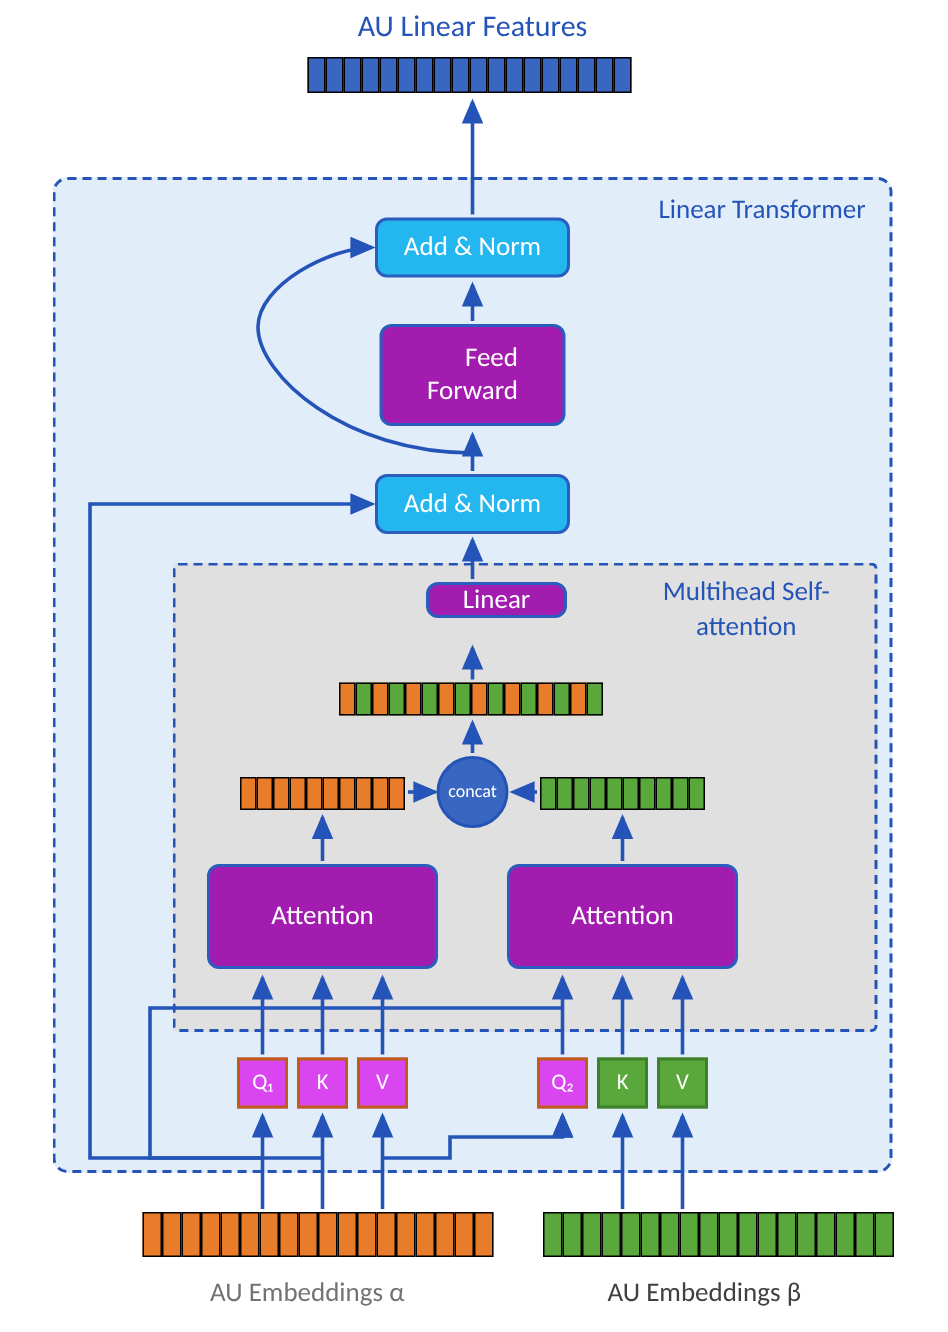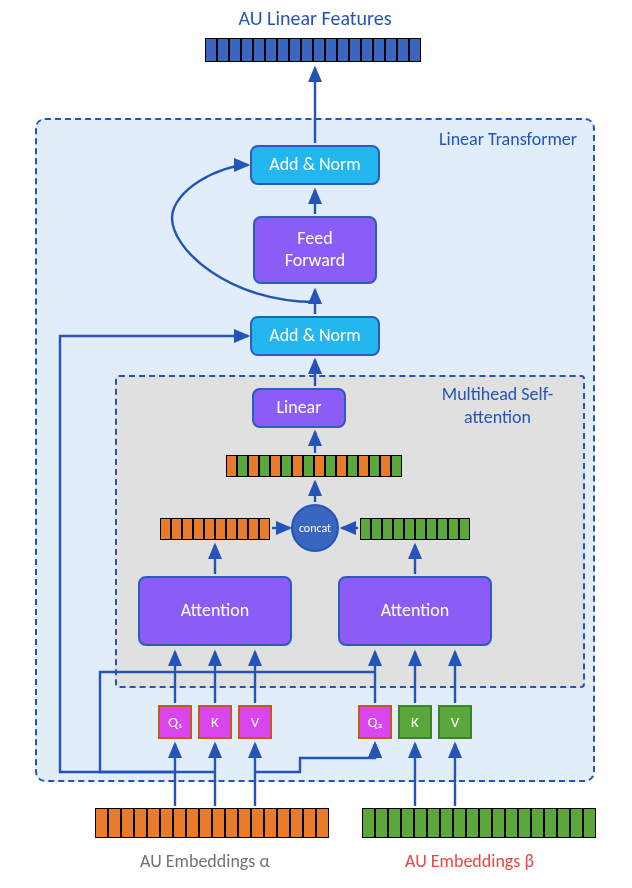--- a/index.html
+++ b/index.html
@@ -1,26 +1,26 @@
 <!DOCTYPE html>
 <html><head>
 <meta charset="utf-8">
 <style>
   * { box-sizing: border-box; margin: 0; padding: 0; }
   body { font-family: "Segoe UI", Calibri, Arial, sans-serif; width: 632px; height: 888px; position: relative; background: #fff; }
   .label { color: #2454b8; font-size: 18px; position: absolute; text-align: center; }
   .output-label { color: #2454b8; font-size: 20px; font-weight: 500; }
   .input-label-a { color: #737373; font-size: 18px; }
-  .input-label-b { color: #ef4444; font-size: 18px; }
+  .input-label-b { color: #404040; font-size: 18px; }
 
   .box-outer { position:absolute; border:2px dashed #2454b8; border-radius:10px; background:#e1edf9; }
   .box-inner { position:absolute; border:2px dashed #2454b8; border-radius:4px; background:#e0e0e0; }
 
   .block { position:absolute; border:2px solid #2b5dbe; border-radius:8px; display:flex; align-items:center; justify-content:center; color:#fff; font-size:18px; text-align:center; line-height:1.2; }
-  .block-dark { background:#8b5cf6; }
+  .block-dark { background:#a21caf;text-align:right; }
   .block-light { background:#23b6ef; }
   .circle { position:absolute; width:48px; height:48px; border-radius:50%; background:#3966c0; border:2px solid #2454b8; display:flex; align-items:center; justify-content:center; color:#fff; font-size:12px; }
 
   .small-box { position:absolute; width:34px; height:34px; border:2px solid; display:flex; align-items:center; justify-content:center; color:#fff; font-size:15px; }
   .small-orange { background:#d946ef; border-color:#be5e16; }
   .small-green  { background:#5aa83c; border-color:#3f802a; }
 
   .strip { position:absolute; height:24px; display:flex; }
   .strip .cell { width:12px; height:24px; border:1px solid; }
   .strip-thin .cell { width:11px; height:22px; }
@@ -63,21 +63,21 @@
 <div class="block block-light" style="left:250px; top:145px; width:130px; height:40px;">Add &amp; Norm</div>
 
 <div class="block block-dark" style="left:253px; top:216px; width:124px; height:68px; white-space:pre;">Feed
 Forward</div>
 
 <div class="block block-light" style="left:250px; top:316px; width:130px; height:40px;">Add &amp; Norm</div>
 
 <div class="box-inner" style="left:115px; top:375px; width:470px; height:313px;"></div>
 <div class="label" style="left:420px; top:383px; width:155px; text-align:center; line-height:1.3;">Multihead Self-attention</div>
 
-<div class="block block-dark" style="left:252px; top:388px; width:94px; height:40px;">Linear</div>
+<div class="block block-dark" style="left:284px; top:388px; width:94px; height:24px;">Linear</div>
 
 <div class="strip strip-thin" style="left:226px; top:455px;">
   <div class="cell c-orange"></div>
     <div class="cell c-green"></div>
     <div class="cell c-orange"></div>
     <div class="cell c-green"></div>
     <div class="cell c-orange"></div>
     <div class="cell c-green"></div>
     <div class="cell c-orange"></div>
     <div class="cell c-green"></div>

